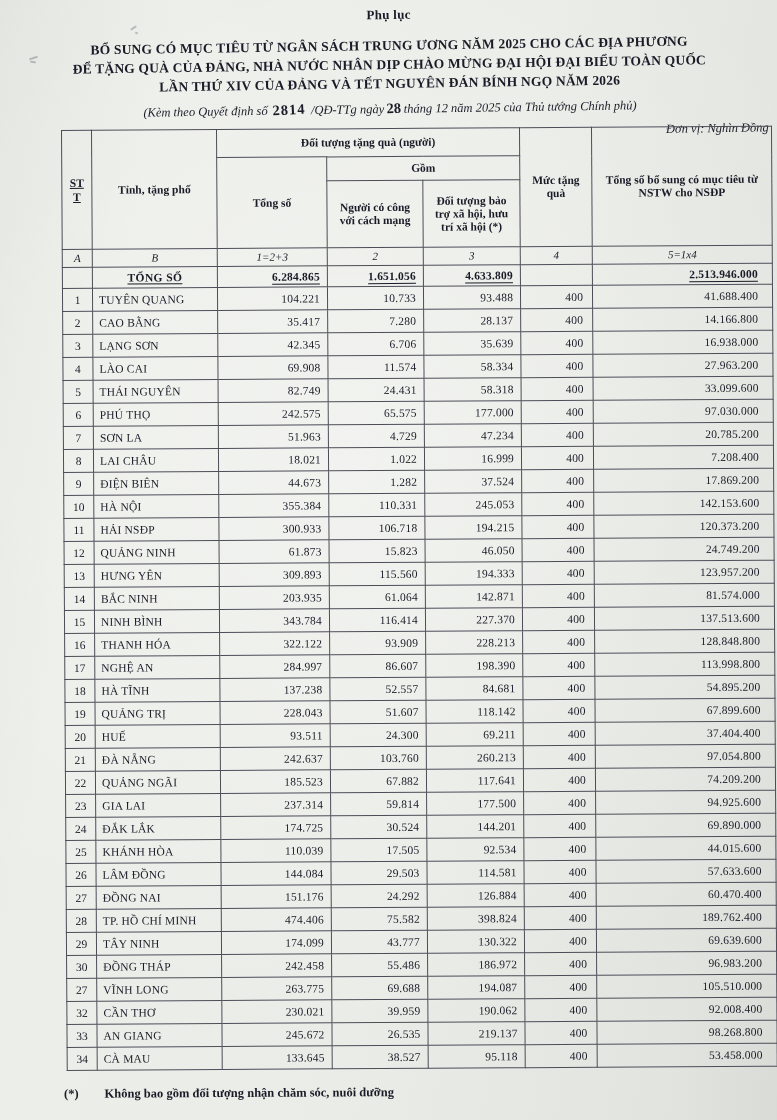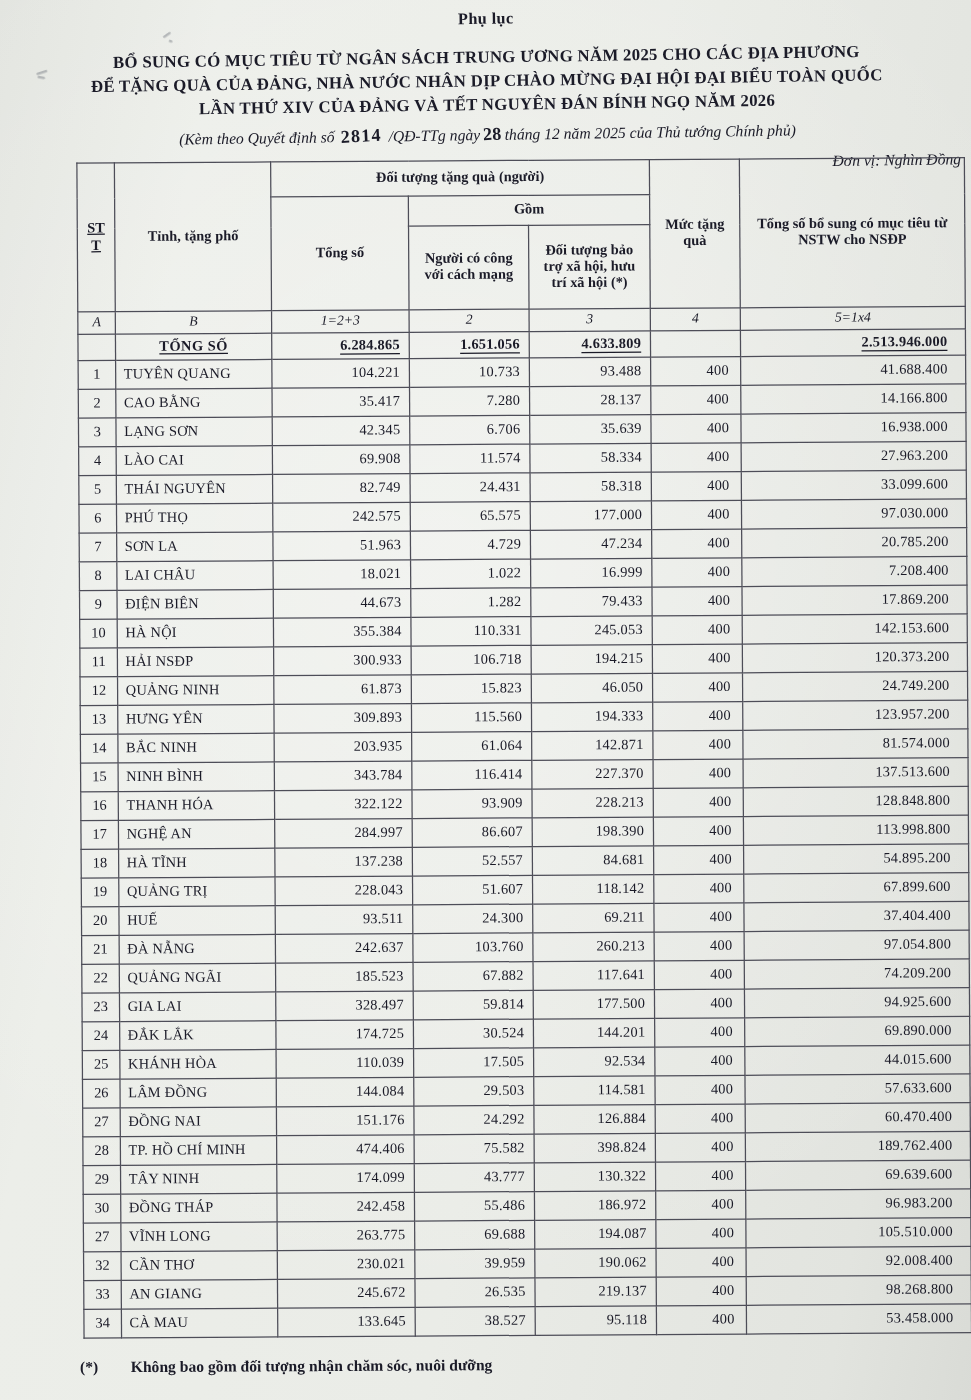--- a/index.html
+++ b/index.html
@@ -196,21 +196,21 @@
     <td class="c-num">1.022</td>
     <td class="c-num">16.999</td>
     <td class="c-num c-muc">400</td>
     <td class="c-num c-nstw">7.208.400</td>
   </tr>
         <tr>
     <td class="c-stt">9</td>
     <td class="c-prov">ĐIỆN BIÊN</td>
     <td class="c-num">44.673</td>
     <td class="c-num">1.282</td>
-    <td class="c-num">79.433</td>
+    <td class="c-num">37.524</td>
     <td class="c-num c-muc">400</td>
     <td class="c-num c-nstw">17.869.200</td>
   </tr>
         <tr>
     <td class="c-stt">10</td>
     <td class="c-prov">HÀ NỘI</td>
     <td class="c-num">355.384</td>
     <td class="c-num">110.331</td>
     <td class="c-num">245.053</td>
     <td class="c-num c-muc">400</td>
@@ -320,21 +320,21 @@
     <td class="c-prov">QUẢNG NGÃI</td>
     <td class="c-num">185.523</td>
     <td class="c-num">67.882</td>
     <td class="c-num">117.641</td>
     <td class="c-num c-muc">400</td>
     <td class="c-num c-nstw">74.209.200</td>
   </tr>
         <tr>
     <td class="c-stt">23</td>
     <td class="c-prov">GIA LAI</td>
-    <td class="c-num">328.497</td>
+    <td class="c-num">237.314</td>
     <td class="c-num">59.814</td>
     <td class="c-num">177.500</td>
     <td class="c-num c-muc">400</td>
     <td class="c-num c-nstw">94.925.600</td>
   </tr>
         <tr>
     <td class="c-stt">24</td>
     <td class="c-prov">ĐẮK LẮK</td>
     <td class="c-num">174.725</td>
     <td class="c-num">30.524</td>

